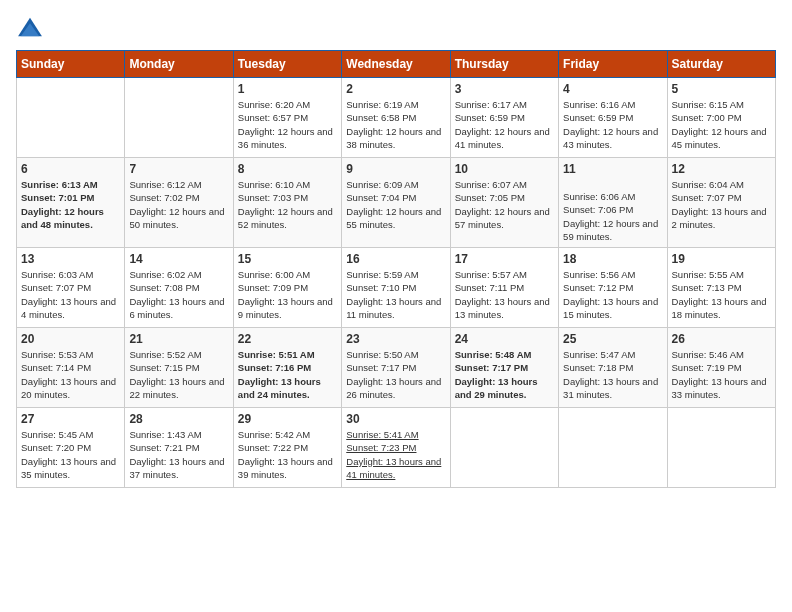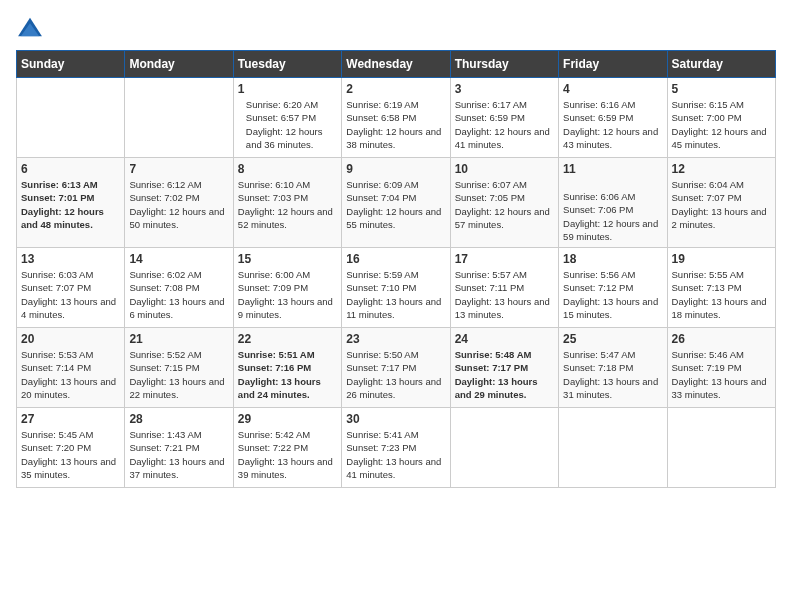--- a/index.html
+++ b/index.html
@@ -37,21 +37,21 @@
     .location-title {
       font-size: 16px;
       color: #333;
     }
     table {
       width: 100%;
       border-collapse: collapse;
       table-layout: fixed;
     }
     thead tr {
-      background-color: #404040;
+      background-color: #c2410c;
     }
     thead th {
       color: #fff;
       font-size: 12px;
       font-weight: bold;
       padding: 6px 4px;
       text-align: left;
       border: 1px solid #1a5fa8;
     }
     tbody td {
@@ -111,21 +111,21 @@
         <th>Friday</th>
         <th>Saturday</th>
       </tr>
   </thead>
   <tbody id="calendar-body">
   <tr>
         <td class="empty"></td>
         <td class="empty"></td>
         <td>
           <span class="day-number">1</span>
-          <div class="day-info" style="white-space: pre-line; margin-left: 8px;">Sunrise: 6:20 AM
+          <div class="day-info" style="white-space: pre-line;">Sunrise: 6:20 AM
 Sunset: 6:57 PM
 Daylight: 12 hours and 36 minutes.</div>
         </td>
         <td>
           <span class="day-number">2</span>
           <div class="day-info" style="white-space: pre-line;">Sunrise: 6:19 AM
 Sunset: 6:58 PM
 Daylight: 12 hours and 38 minutes.</div>
         </td>
         <td>
@@ -293,21 +293,21 @@
 Daylight: 13 hours and 37 minutes.</div>
         </td>
         <td>
           <span class="day-number">29</span>
           <div class="day-info" style="white-space: pre-line;">Sunrise: 5:42 AM
 Sunset: 7:22 PM
 Daylight: 13 hours and 39 minutes.</div>
         </td>
         <td>
           <span class="day-number">30</span>
-          <div class="day-info" style="white-space: pre-line;">Sunrise: 5:41 AM
+          <div class="day-info" style="white-space: pre-line; text-decoration: underline;">Sunrise: 5:41 AM
 Sunset: 7:23 PM
 Daylight: 13 hours and 41 minutes.</div>
         </td>
         <td class="empty"></td>
         <td class="empty"></td>
         <td class="empty"></td>
       </tr>
     </tbody>
 </table>
 

